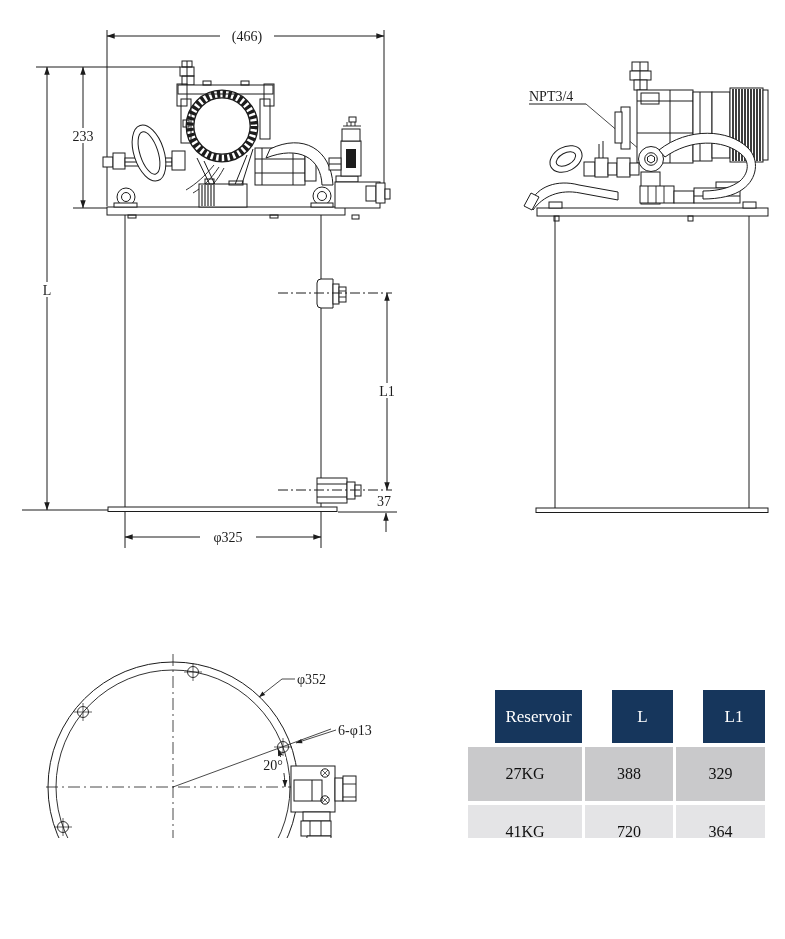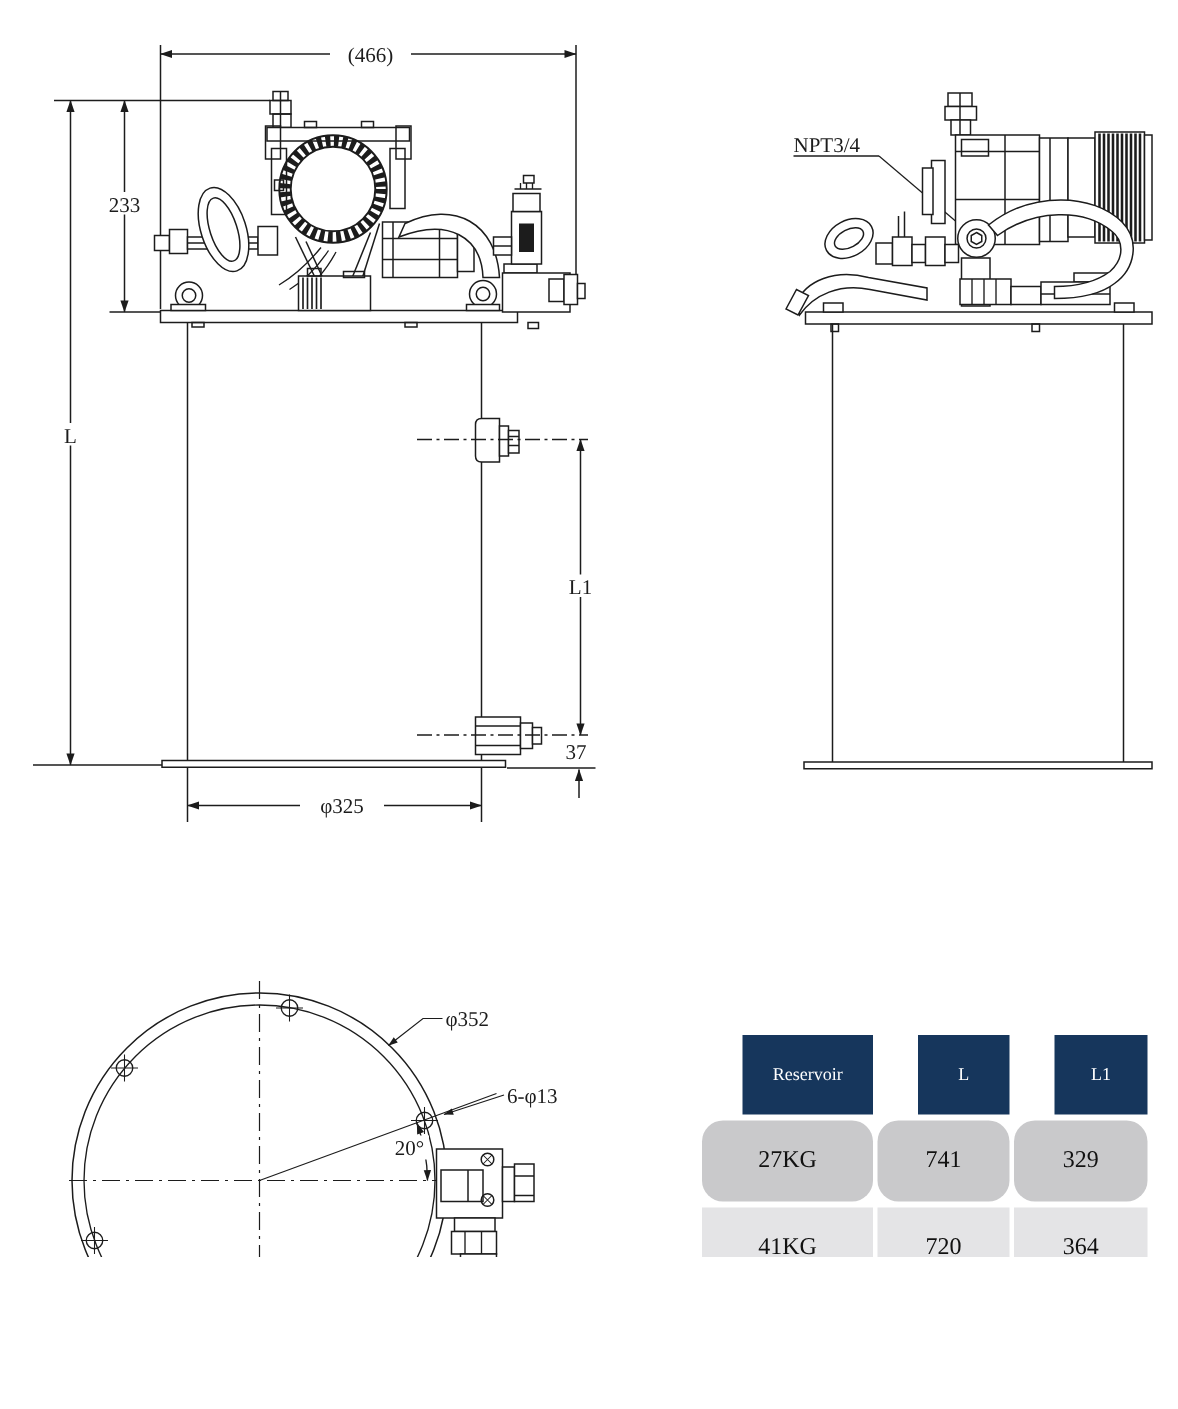--- a/index.html
+++ b/index.html
@@ -5,22 +5,22 @@
   html,body{margin:0;padding:0;}
   body{background:#fff;font-family:"Liberation Serif", serif;}
   #canvas{position:relative;width:785px;height:838px;background:var(--page_bg,#fff);overflow:hidden;}
   svg text{font-family:"Liberation Serif", serif;fill:#1c1c1c;}
   .dim-text{font-size:14px;}
   .spec-table{position:absolute;left:468px;top:690px;width:297px;display:grid;
               grid-template-columns:114px 88px 89px;grid-template-rows:53px 54px 53px;
               column-gap:3px;row-gap:4px;}
   .spec-table .cell{display:flex;align-items:center;justify-content:center;
               font-family:"Liberation Serif", serif;}
-  .spec-table .th{background:var(--table_header_bg,#16365c);color:var(--table_header_text,#fff);font-size:12px;margin-left:27px;}
-  .spec-table .r1{background:var(--table_row_odd_bg,#c9c9cb);color:#111;font-size:16px;border-radius:14px;}
+  .spec-table .th{background:var(--table_header_bg,#16365c);color:var(--table_header_text,#fff);font-size:17px;margin-left:27px;}
+  .spec-table .r1{background:var(--table_row_odd_bg,#c9c9cb);color:#111;font-size:16px;}
   .spec-table .r2{background:var(--table_row_even_bg,#e4e4e6);color:#111;font-size:16px;text-align:center;}
 </style>
 </head>
 <body>
 
 <div id="canvas">
 
 <svg width="785" height="939" viewBox="0 0 785 939" fill="none" stroke="#1c1c1c" stroke-width="1">
   <defs>
     <marker id="arr" viewBox="0 0 10 10" refX="9.6" refY="5" markerWidth="11" markerHeight="8" orient="auto-start-reverse">
@@ -326,21 +326,21 @@
   </g>
 </svg>
 
 
 <div class="spec-table">
   <div class="cell th">Reservoir</div>
   <div class="cell th">L</div>
   <div class="cell th">L1</div>
 
   <div class="cell r1">27KG</div>
-  <div class="cell r1">741</div>
+  <div class="cell r1">388</div>
   <div class="cell r1">329</div>
 
   <div class="cell r2">41KG</div>
   <div class="cell r2">720</div>
   <div class="cell r2">364</div>
 </div>
 
 </div>
 
 </body></html>

